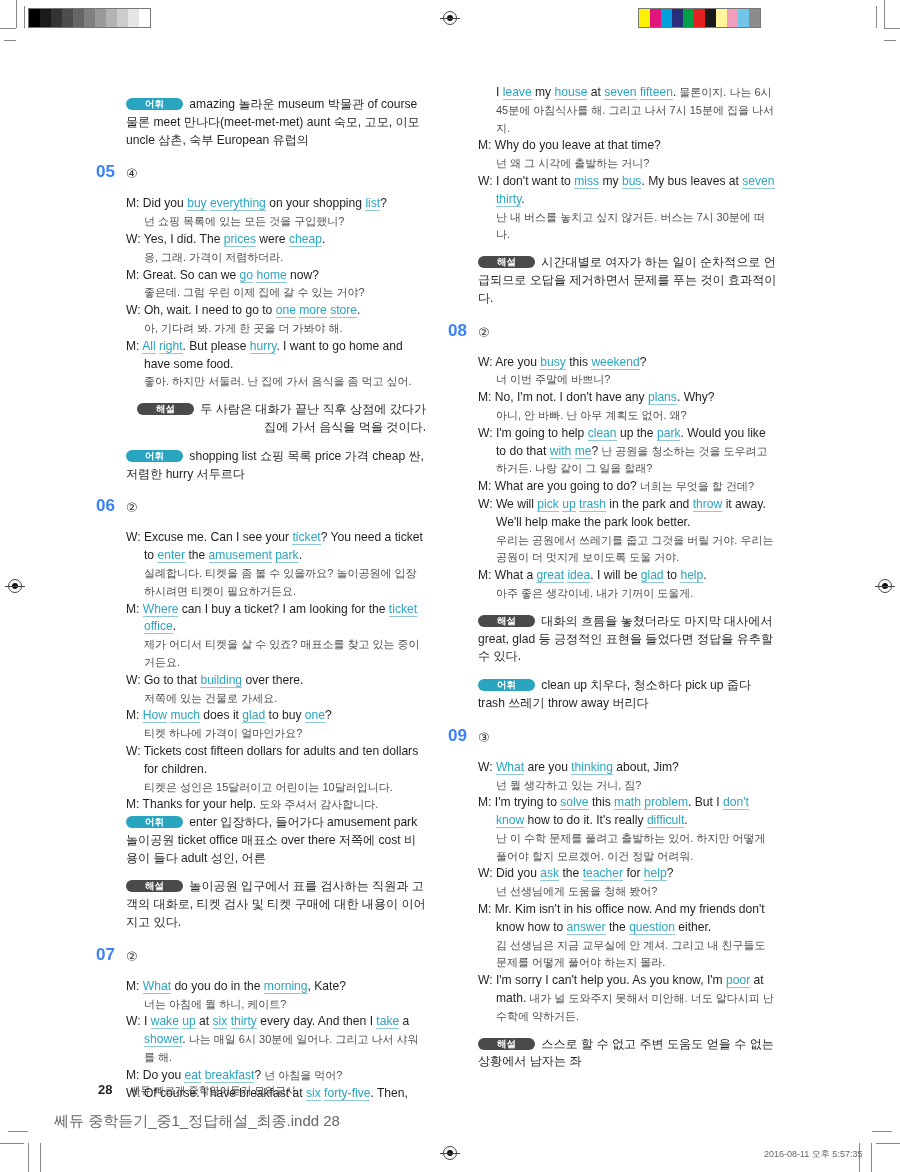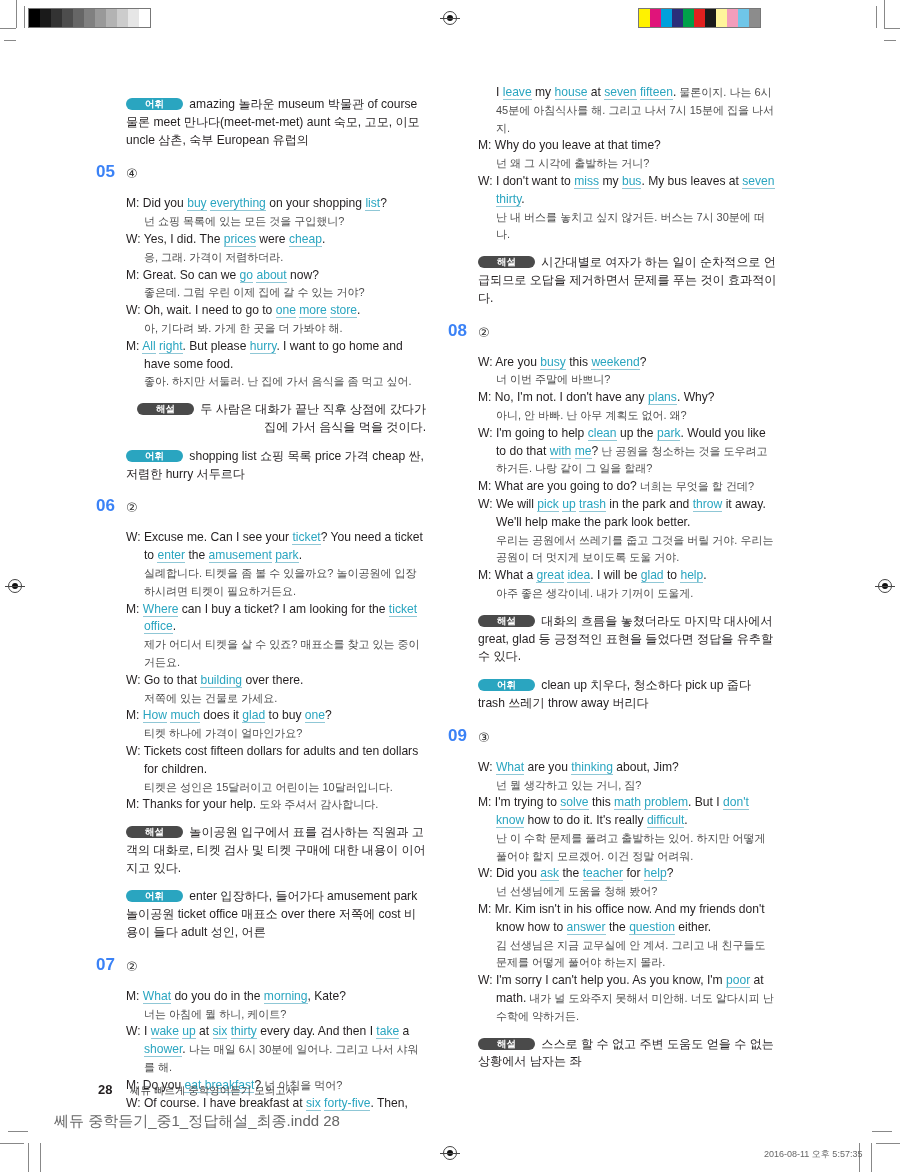--- a/index.html
+++ b/index.html
@@ -98,21 +98,21 @@
 
   <div id="q05">
       <div class="q-head">
         <span class="q-num">05</span>
         <span class="q-ans">④</span>
       </div>
       <div class="line"><span class="spk">M: </span>Did you <span class="blank">buy</span> <span class="blank">everything</span> on your shopping <span class="blank">list</span>?</div>
       <div class="tr">넌 쇼핑 목록에 있는 모든 것을 구입했니?</div>
       <div class="line"><span class="spk">W: </span>Yes, I did. The <span class="blank">prices</span> were <span class="blank">cheap</span>.</div>
       <div class="tr">응, 그래. 가격이 저렴하더라.</div>
-      <div class="line"><span class="spk">M: </span>Great. So can we <span class="blank">go</span> <span class="blank">about</span> now?</div>
+      <div class="line"><span class="spk">M: </span>Great. So can we <span class="blank">go</span> <span class="blank">home</span> now?</div>
       <div class="tr">좋은데. 그럼 우린 이제 집에 갈 수 있는 거야?</div>
       <div class="line"><span class="spk">W: </span>Oh, wait. I need to go to <span class="blank">one</span> <span class="blank">more</span> <span class="blank">store</span>.</div>
       <div class="tr">아, 기다려 봐. 가게 한 곳을 더 가봐야 해.</div>
       <div class="line"><span class="spk">M: </span><span class="blank">All</span> <span class="blank">right</span>. But please <span class="blank">hurry</span>. I want to go home and have some food.</div>
       <div class="tr">좋아. 하지만 서둘러. 난 집에 가서 음식을 좀 먹고 싶어.</div>
       <div class="block-note" style="margin-top: 10px; text-align: right;"><span class="badge badge-expl">해설</span> 두 사람은 대화가 끝난 직후 상점에 갔다가 집에 가서 음식을 먹을 것이다.</div>
       <div class="block-note"><span class="badge badge-vocab">어휘</span> shopping list 쇼핑 목록 price 가격 cheap 싼, 저렴한 hurry 서두르다</div>
     </div>
   <div id="q06">
       <div class="q-head">
@@ -123,22 +123,22 @@
       <div class="tr">실례합니다. 티켓을 좀 볼 수 있을까요? 놀이공원에 입장하시려면 티켓이 필요하거든요.</div>
       <div class="line"><span class="spk">M: </span><span class="blank">Where</span> can I buy a ticket? I am looking for the <span class="blank">ticket</span> <span class="blank">office</span>.</div>
       <div class="tr">제가 어디서 티켓을 살 수 있죠? 매표소를 찾고 있는 중이거든요.</div>
       <div class="line"><span class="spk">W: </span>Go to that <span class="blank">building</span> over there.</div>
       <div class="tr">저쪽에 있는 건물로 가세요.</div>
       <div class="line"><span class="spk">M: </span><span class="blank">How</span> <span class="blank">much</span> does it <span class="blank">glad</span> to buy <span class="blank">one</span>?</div>
       <div class="tr">티켓 하나에 가격이 얼마인가요?</div>
       <div class="line"><span class="spk">W: </span>Tickets cost fifteen dollars for adults and ten dollars for children.</div>
       <div class="tr">티켓은 성인은 15달러이고 어린이는 10달러입니다.</div>
       <div class="line"><span class="spk">M: </span>Thanks for your help.<span class="ko"> 도와 주셔서 감사합니다.</span></div>
+      <div class="block-note"><span class="badge badge-vocab">어휘</span> enter 입장하다, 들어가다 amusement park 놀이공원 ticket office 매표소 over there 저쪽에 cost 비용이 들다 adult 성인, 어른</div>
       <div class="block-note" style="margin-top: 10px;"><span class="badge badge-expl">해설</span> 놀이공원 입구에서 표를 검사하는 직원과 고객의 대화로, 티켓 검사 및 티켓 구매에 대한 내용이 이어지고 있다.</div>
-      <div class="block-note"><span class="badge badge-vocab">어휘</span> enter 입장하다, 들어가다 amusement park 놀이공원 ticket office 매표소 over there 저쪽에 cost 비용이 들다 adult 성인, 어른</div>
     </div>
   <div id="q07">
       <div class="q-head">
         <span class="q-num">07</span>
         <span class="q-ans">②</span>
       </div>
       <div class="line"><span class="spk">M: </span><span class="blank">What</span> do you do in the <span class="blank">morning</span>, Kate?</div>
       <div class="tr">너는 아침에 뭘 하니, 케이트?</div>
       <div class="line"><span class="spk">W: </span>I <span class="blank">wake</span> <span class="blank">up</span> at <span class="blank">six</span> <span class="blank">thirty</span> every day. And then I <span class="blank">take</span> a <span class="blank">shower</span>.<span class="ko"> 나는 매일 6시 30분에 일어나. 그리고 나서 샤워를 해.</span></div>
       <div class="line"><span class="spk">M: </span>Do you <span class="blank">eat</span> <span class="blank">breakfast</span>?<span class="ko"> 넌 아침을 먹어?</span></div>

